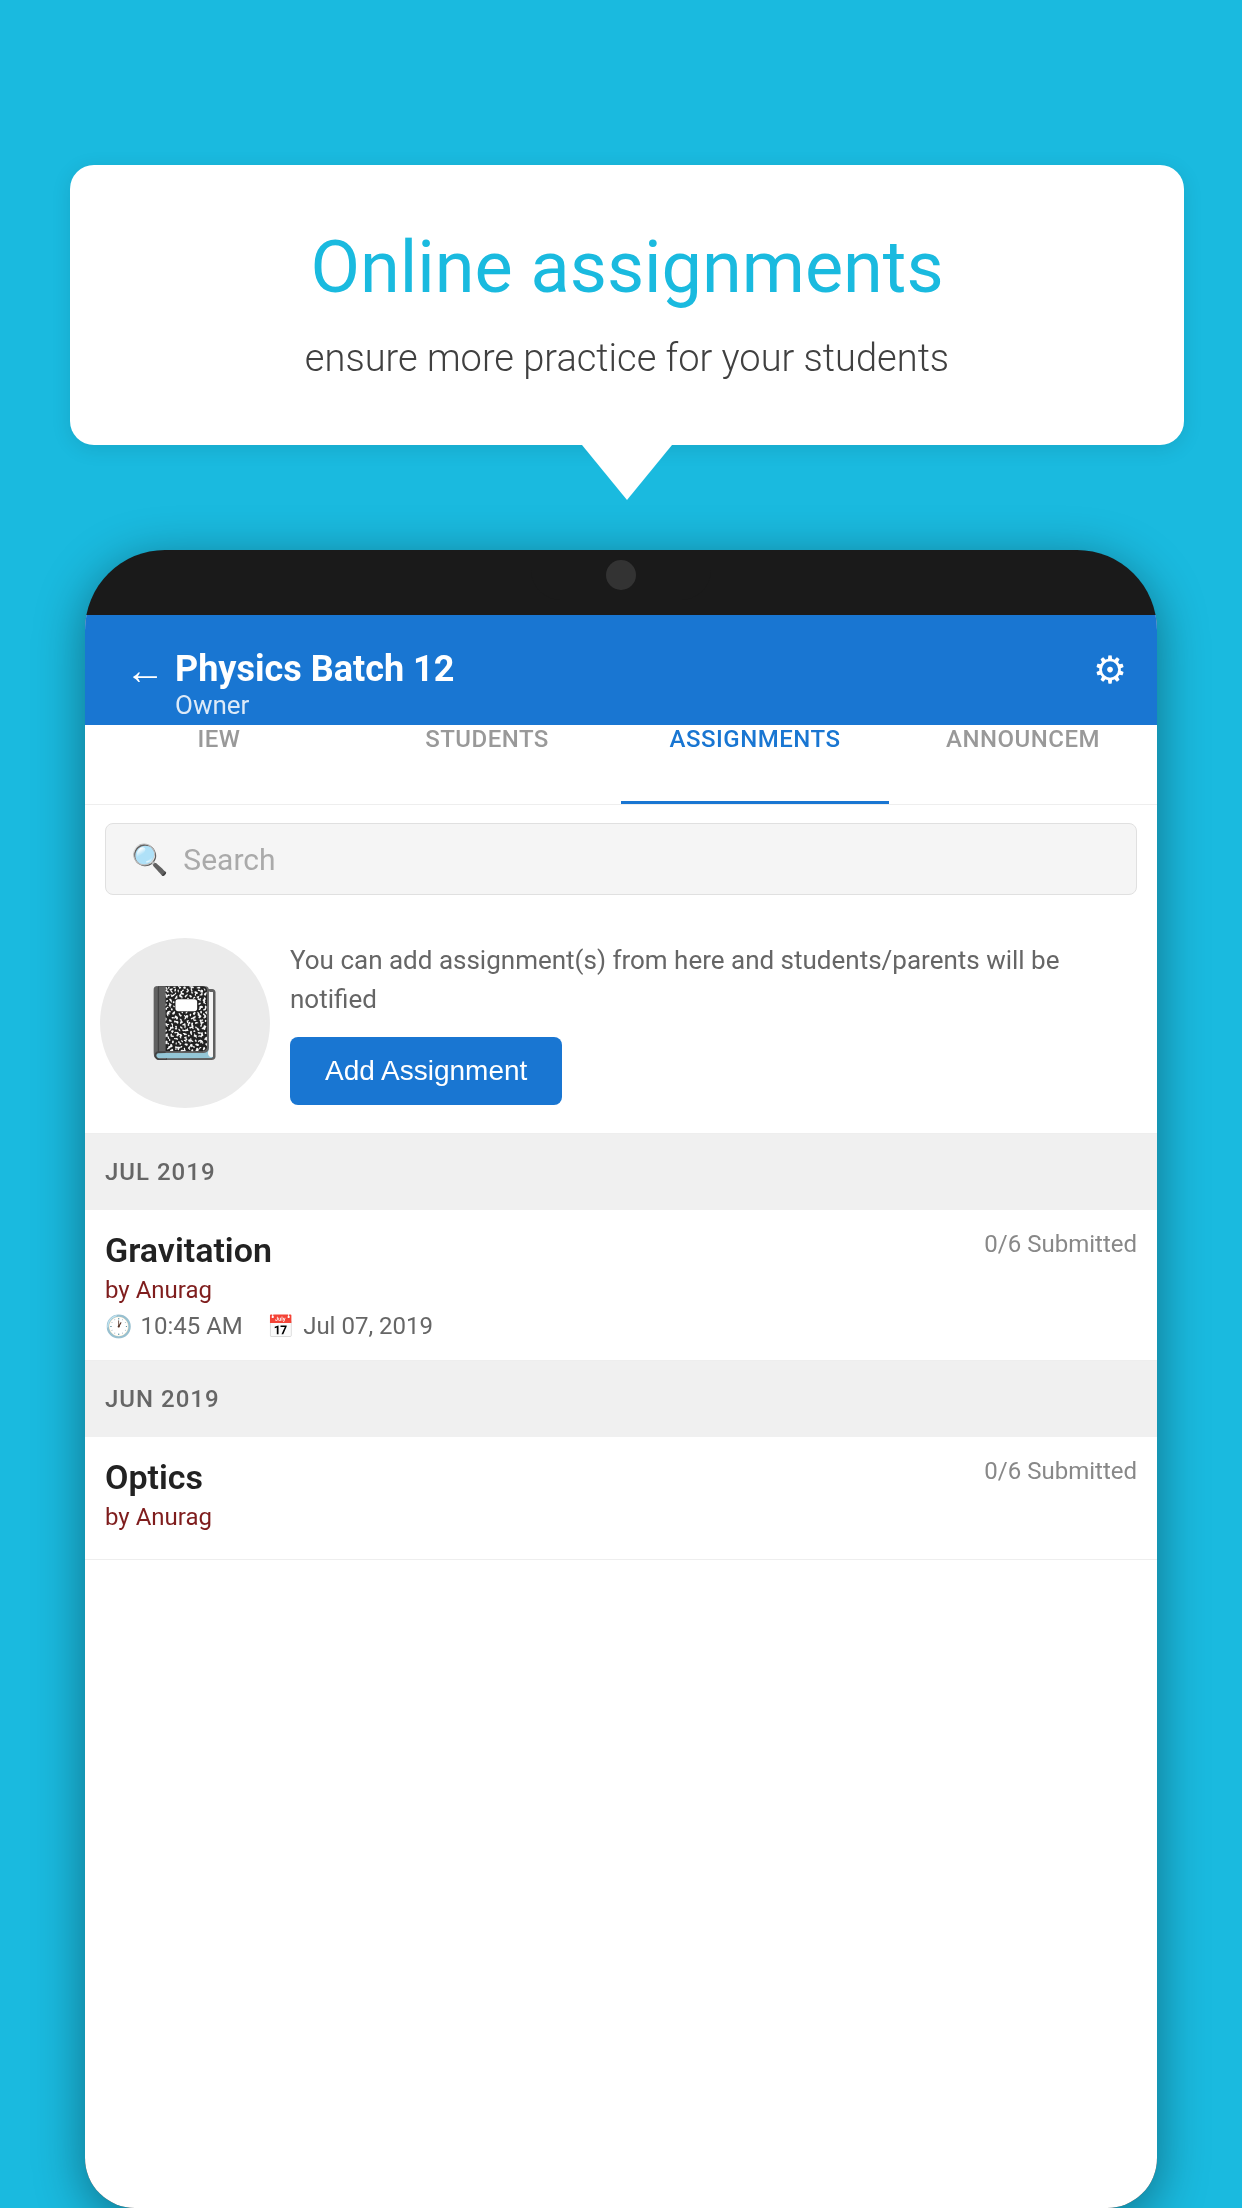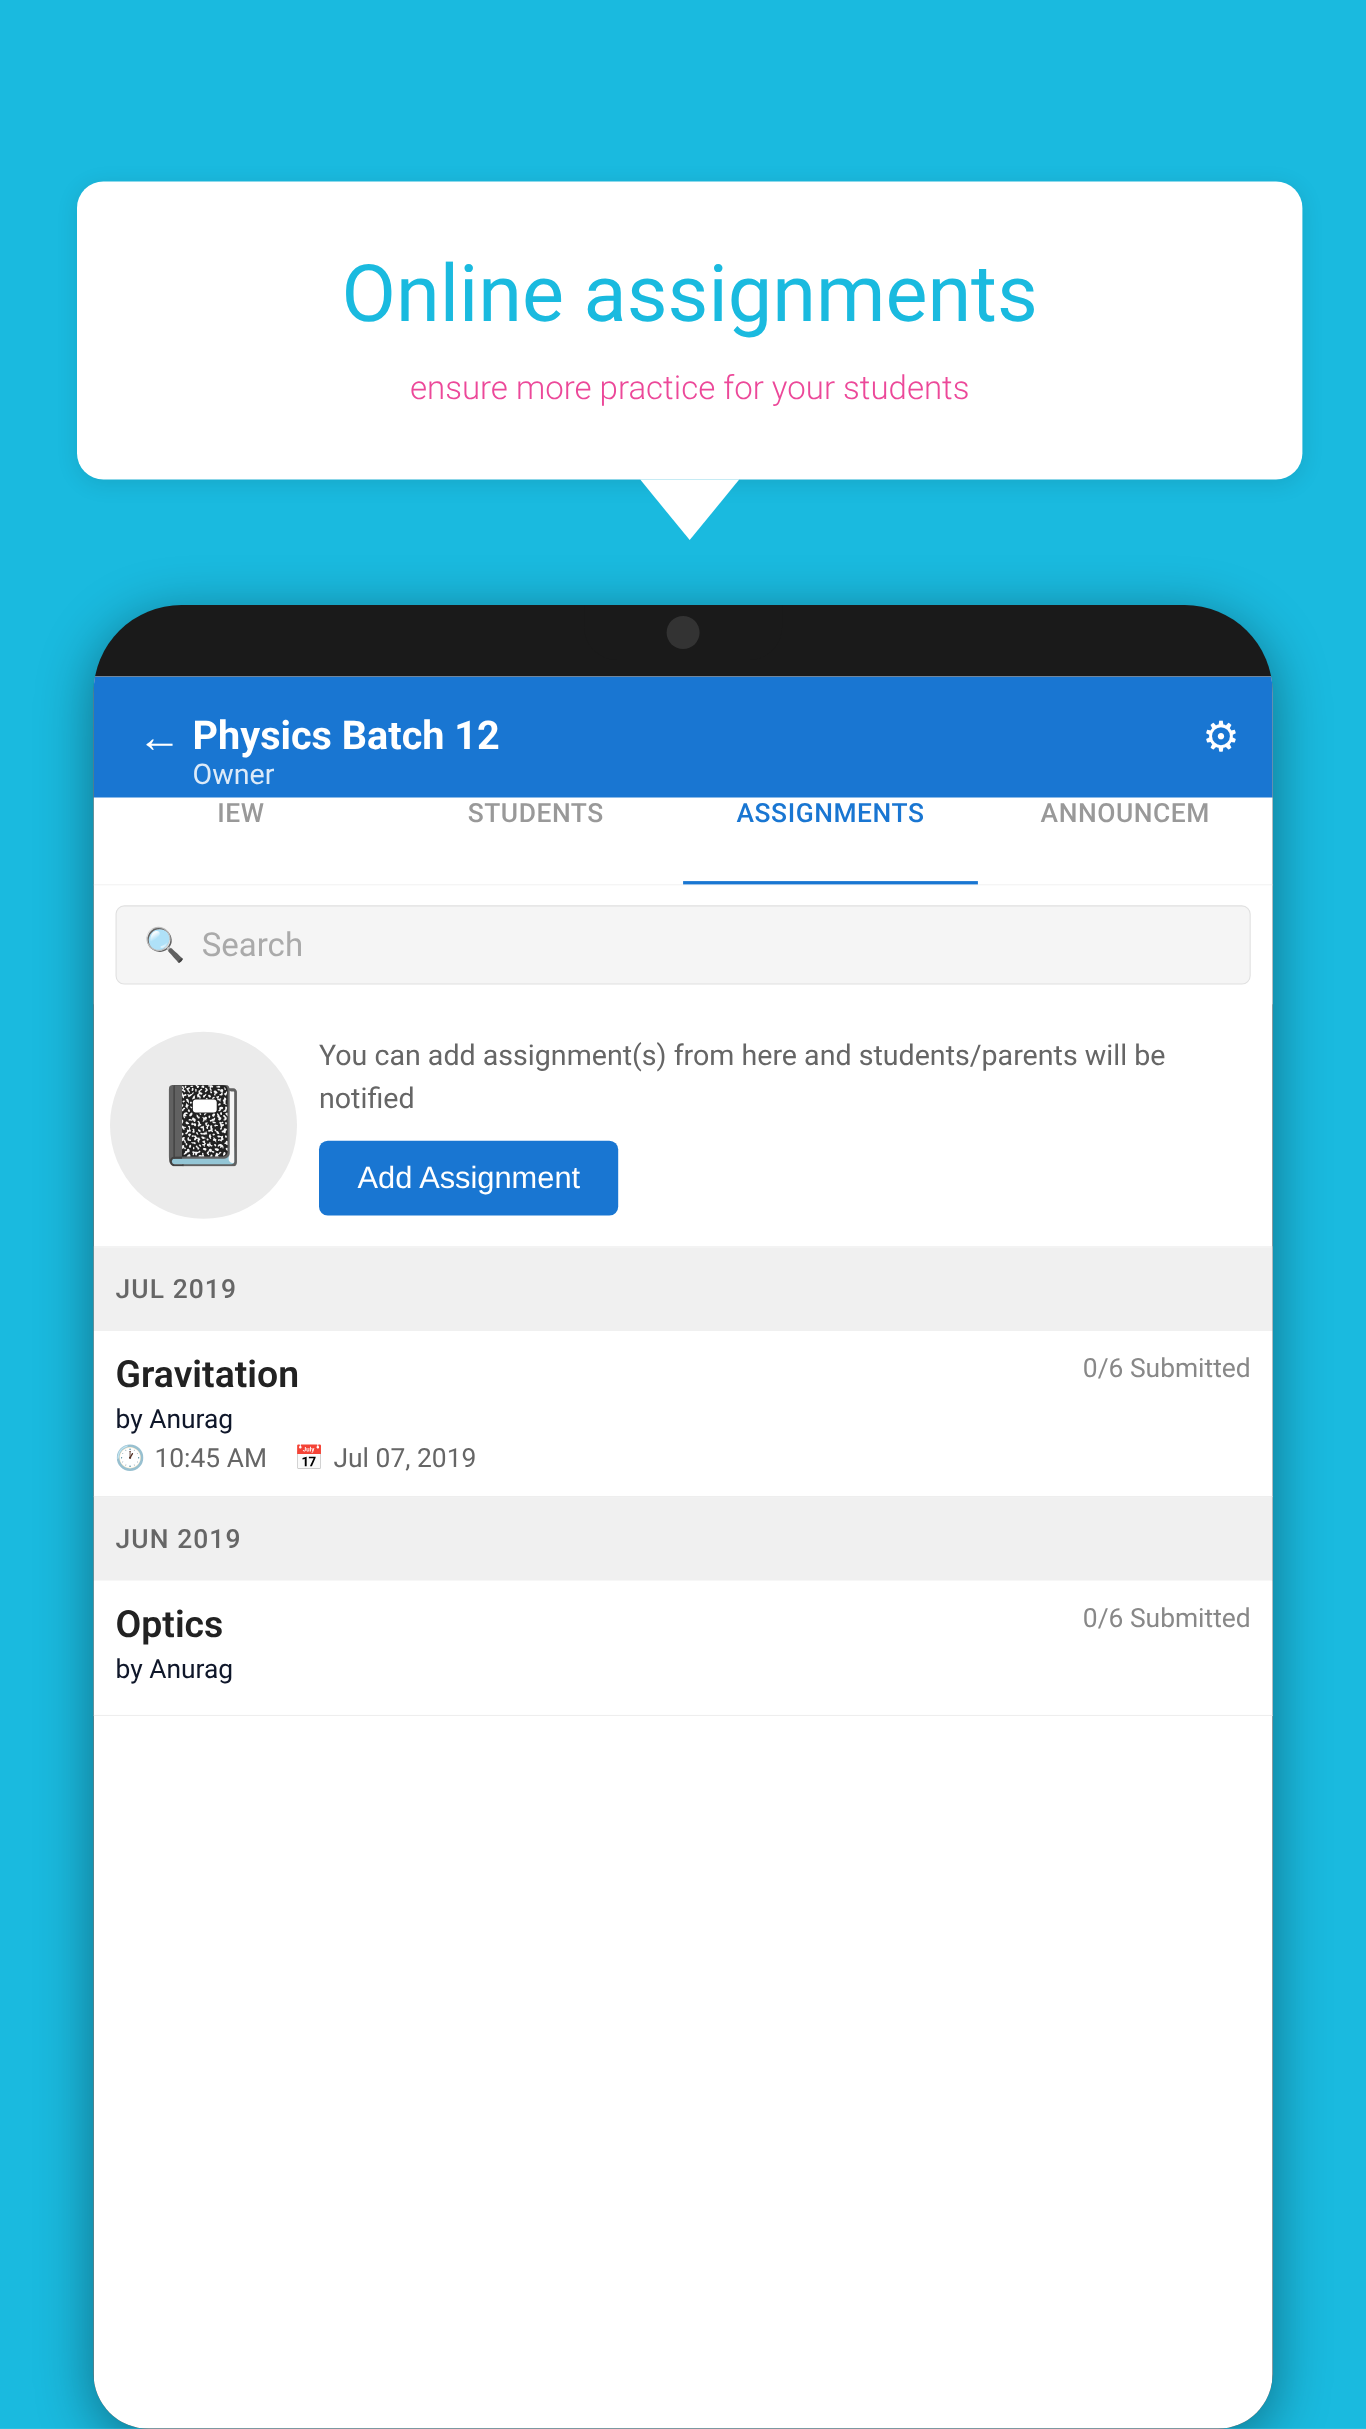--- a/index.html
+++ b/index.html
@@ -30,22 +30,22 @@
     }
 
     .speech-bubble-title {
       font-size: 72px;
       color: #1ABADF;
       font-weight: 400;
       margin-bottom: 20px;
     }
 
     .speech-bubble-subtitle {
-      font-size: 30px;
-      color: #ec4899;
+      font-size: 38px;
+      color: #404040;
       font-weight: 300;
       margin-top: 26px;
     }
 
     .speech-bubble-tail {
       width: 0;
       height: 0;
       border-left: 45px solid transparent;
       border-right: 45px solid transparent;
       border-top: 55px solid white;
@@ -299,21 +299,21 @@
       color: #222;
     }
 
     .assignment-submitted {
       font-size: 24px;
       color: #888;
     }
 
     .assignment-by {
       font-size: 24px;
-      color: #0f172a;
+      color: #7f1d1d;
       margin-bottom: 8px;
     }
 
     .assignment-meta {
       display: flex;
       align-items: center;
       gap: 25px;
     }
 
     .assignment-time, .assignment-date {

